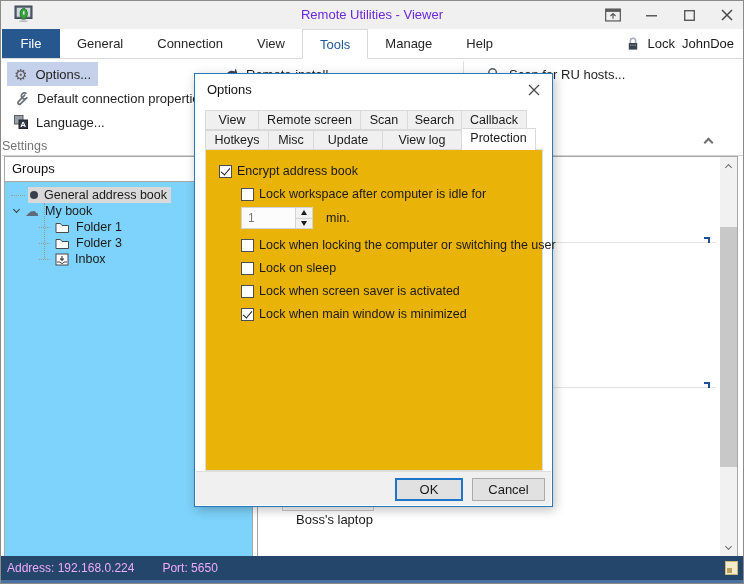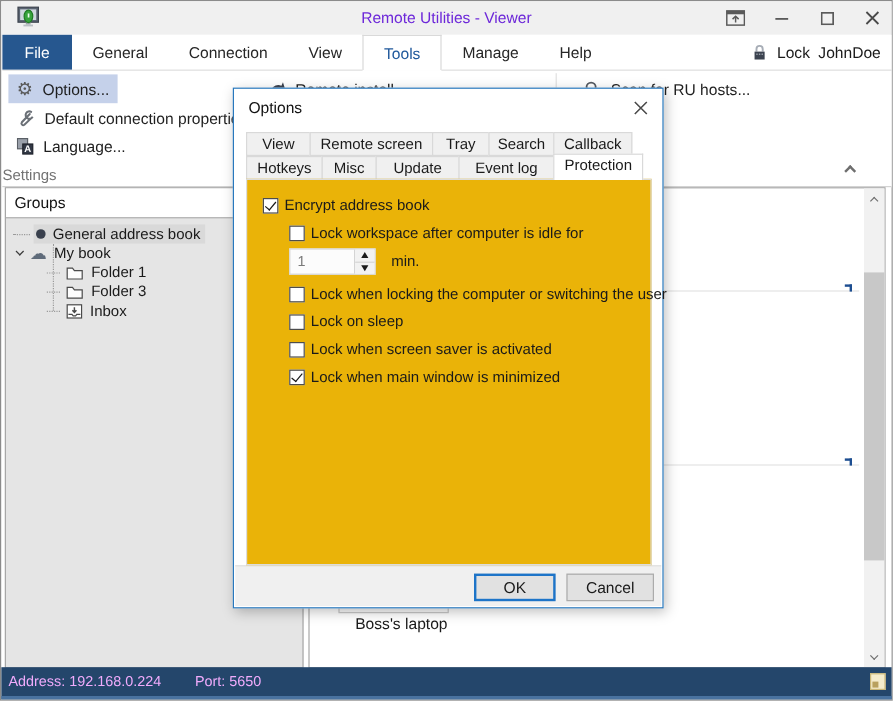--- a/index.html
+++ b/index.html
@@ -40,21 +40,21 @@
 
   
   .chev { display:inline-block; width:7px; height:7px; border:solid #6e6e6e; border-width:2px 2px 0 0; }
   .chev.up { transform:rotate(-45deg); }
   .chev.down { transform:rotate(135deg); }
   .chev.small { width:5px; height:5px; border-width:1.5px 1.5px 0 0; }
   .chev.blue { border-color:#1d4e91; width:6px; height:6px; border-width:2px 2px 0 0; }
   .chev.dark { border-color:#3c3c3c; }
 
   
-  .left-panel { position:absolute; left:3px; top:155px; width:249px; height:401px; background:#e5e5e5; border:1px solid #a7a7a7; }
+  .left-panel { position:absolute; left:3px; top:155px; width:249px; height:401px; background:#7dd3fc; border:1px solid #a7a7a7; }
   .panel-header { height:25px; line-height:24px; padding-left:7px; border-bottom:1px solid #a7a7a7; font-size:13px; color:#111; background:#fff; }
   .tree { position:relative; padding-top:5px; }
   .tree-row { position:relative; height:16px; display:flex; align-items:center; font-size:12.5px; }
   .tree-stub { width:14px; border-top:1px dotted #9a9a9a; margin:0 3px 0 6px; }
   .tree-stub.child { width:11px; margin-left:34px; }
   .tree-expander { width:14px; margin-left:4px; display:flex; justify-content:center; }
   .tree-sel { display:flex; align-items:center; gap:6px; padding:0 4px 0 2px; height:16px; }
   .tree-sel.selected { background:#d9d9d9; }
   .tree-vline { position:absolute; left:39px; top:21px; height:56px; border-left:1px dotted #9a9a9a; }
   .dot-icon { width:8px; height:8px; border-radius:50%; background:#39404d; }
@@ -319,29 +319,29 @@
     <div class="dlg-title">Options</div>
     <span class="dlg-close">
       <svg width="12" height="12" viewBox="0 0 12 12">
           <path d="M1 1 L11 11 M11 1 L1 11" stroke="#4a4a4a" stroke-width="1.3"></path>
         </svg>
     </span>
 
     <div class="tabs row1">
       <div class="tab" style="width:54px">View</div>
       <div class="tab" style="width:103px">Remote screen</div>
-      <div class="tab" style="width:48px">Tray</div>
+      <div class="tab" style="width:48px">Scan</div>
       <div class="tab" style="width:55px">Search</div>
       <div class="tab" style="width:66px">Callback</div>
     </div>
     <div class="tabs row2">
       <div class="tab" style="width:64px">Hotkeys</div>
       <div class="tab" style="width:46px">Misc</div>
       <div class="tab" style="width:70px">Update</div>
-      <div class="tab" style="width:80px">Event log</div>
+      <div class="tab" style="width:80px">View log</div>
       <div class="tab active" style="width:75px">Protection</div>
     </div>
 
     <div class="pane">
       <div class="cb-row cb-1">
         <span class="checkbox checked"></span>
         <span>Encrypt address book</span>
       </div>
       <div class="cb-row cb-2">
         <span class="checkbox"></span>

